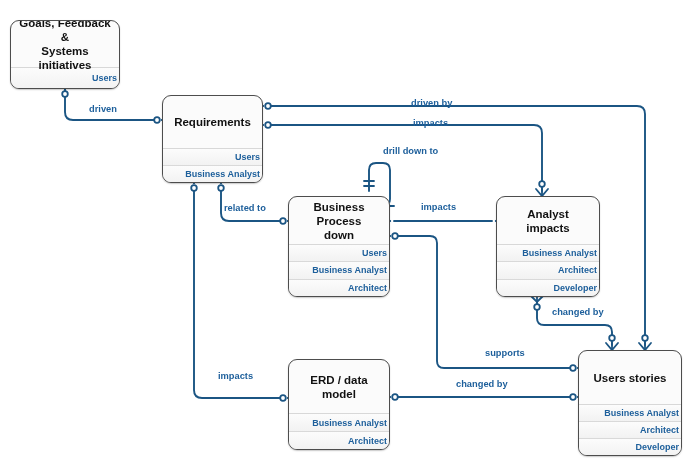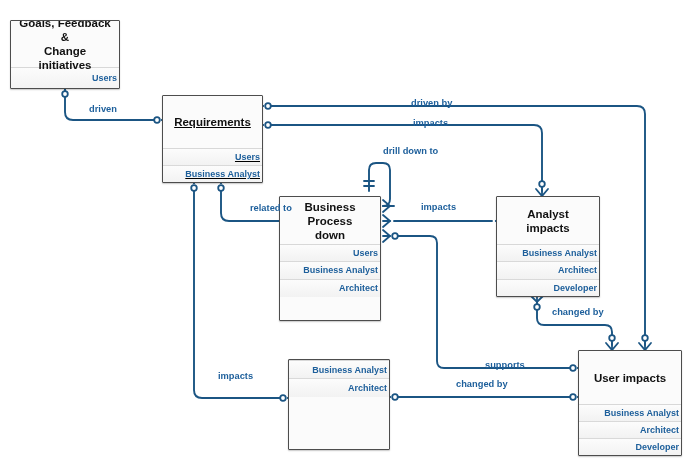--- a/index.html
+++ b/index.html
@@ -19,21 +19,21 @@
     position: absolute;
     left: 0; top: 0;
     width: 700px;
     height: 473px;
   }
   .entity {
     position: absolute;
     box-sizing: border-box;
     background: #fbfbfb;
     border: 1.6px solid #4d4d4d;
-    border-radius: 1px;
+    border-radius: 9px;
     box-shadow: 0 1px 1.5px rgba(0,0,0,0.22);
     overflow: hidden;
     z-index: 3;
   }
   .entity-title {
     display: flex;
     align-items: center;
     justify-content: center;
     text-align: center;
     color: #111111;
@@ -218,36 +218,36 @@
       <g>
         <path d="M 585,391 L 578,397 L 585,403"></path>
         <path d="M 585,397 L 578,397"></path>
         <circle cx="573" cy="397" r="2.8" fill="#ffffff"></circle>
       </g>
     </g>
   </svg>
 
   <div class="entity" id="ent-goals" style="left: 10px; top: 20px; width: 110px; height: 69px;">
     <div class="entity-title" style="height: 46px;">
-      <span><span>Goals, Feedback &amp;</span><br><span>Change initiatives</span></span>
+      <span><span>Goals, Feedback &amp;</span><br><span>Systems initiatives</span></span>
     </div>
     <div class="entity-rows">
       <div class="entity-row" style="height: 21px; line-height: 11px; padding: 5px 2px;">Users</div>
     </div>
   </div>
 
-  <div class="entity" id="ent-requirements" style="left: 162px; top: 95px; width: 101px; height: 88px; text-decoration: underline;">
+  <div class="entity" id="ent-requirements" style="left: 162px; top: 95px; width: 101px; height: 88px;">
     <div class="entity-title" style="height: 52px;">Requirements</div>
     <div class="entity-rows">
       <div class="entity-row" style="height: 17px; line-height: 7px; padding: 5px 2px;">Users</div>
       <div class="entity-row" style="height: 17px; line-height: 7px; padding: 5px 2px;">Business Analyst</div>
     </div>
   </div>
 
-  <div class="entity" id="ent-bpmaps" style="left: 279px; top: 196px; width: 102px; height: 125px;">
+  <div class="entity" id="ent-bpmaps" style="left: 288px; top: 196px; width: 102px; height: 101px;">
     <div class="entity-title" style="height: 47px;">
       <span><span>Business Process</span><br><span>down</span></span>
     </div>
     <div class="entity-rows">
       <div class="entity-row" style="height: 17.3333px; line-height: 7.33333px; padding: 5px 2px;">Users</div>
       <div class="entity-row" style="height: 17.3333px; line-height: 7.33333px; padding: 5px 2px;">Business Analyst</div>
       <div class="entity-row" style="height: 17.3333px; line-height: 7.33333px; padding: 5px 2px;">Architect</div>
     </div>
   </div>
 
@@ -256,39 +256,40 @@
       <span><span>Analyst</span><br><span>impacts</span></span>
     </div>
     <div class="entity-rows">
       <div class="entity-row" style="height: 17.3333px; line-height: 7.33333px; padding: 5px 2px;">Business Analyst</div>
       <div class="entity-row" style="height: 17.3333px; line-height: 7.33333px; padding: 5px 2px;">Architect</div>
       <div class="entity-row" style="height: 17.3333px; line-height: 7.33333px; padding: 5px 2px;">Developer</div>
     </div>
   </div>
 
   <div class="entity" id="ent-erd" style="left: 288px; top: 359px; width: 102px; height: 91px;">
+    <div class="entity-title" style="height: 53px;">ERD / data model</div>
     <div class="entity-rows">
       <div class="entity-row" style="height: 18px; line-height: 8px; padding: 5px 2px;">Business Analyst</div>
       <div class="entity-row" style="height: 18px; line-height: 8px; padding: 5px 2px;">Architect</div>
     </div>
   </div>
 
   <div class="entity" id="ent-userstories" style="left: 578px; top: 350px; width: 104px; height: 106px;">
-    <div class="entity-title" style="height: 53px;">User impacts</div>
+    <div class="entity-title" style="height: 53px;">Users stories</div>
     <div class="entity-rows">
       <div class="entity-row" style="height: 17px; line-height: 7px; padding: 5px 2px;">Business Analyst</div>
       <div class="entity-row" style="height: 17px; line-height: 7px; padding: 5px 2px;">Architect</div>
       <div class="entity-row" style="height: 17px; line-height: 7px; padding: 5px 2px;">Developer</div>
     </div>
   </div>
 
   <div class="edge-label" id="lbl-0" style="left: 89px; top: 104px;">driven</div>
   <div class="edge-label" id="lbl-1" style="left: 411px; top: 98px;">driven by</div>
   <div class="edge-label" id="lbl-2" style="left: 413px; top: 118px;">impacts</div>
-  <div class="edge-label" id="lbl-3" style="left: 224px; top: 203px; margin-left: 26px;">related to</div>
+  <div class="edge-label" id="lbl-3" style="left: 224px; top: 203px;">related to</div>
   <div class="edge-label" id="lbl-4" style="left: 218px; top: 371px;">impacts</div>
   <div class="edge-label" id="lbl-5" style="left: 383px; top: 146px;">drill down to</div>
   <div class="edge-label" id="lbl-6" style="left: 421px; top: 202px;">impacts</div>
-  <div class="edge-label" id="lbl-7" style="left: 485px; top: 348px; margin-top: 12px;">supports</div>
+  <div class="edge-label" id="lbl-7" style="left: 485px; top: 348px;">supports</div>
   <div class="edge-label" id="lbl-8" style="left: 552px; top: 307px;">changed by</div>
   <div class="edge-label" id="lbl-9" style="left: 456px; top: 379px;">changed by</div>
 
 </div>
 
 </body></html>

